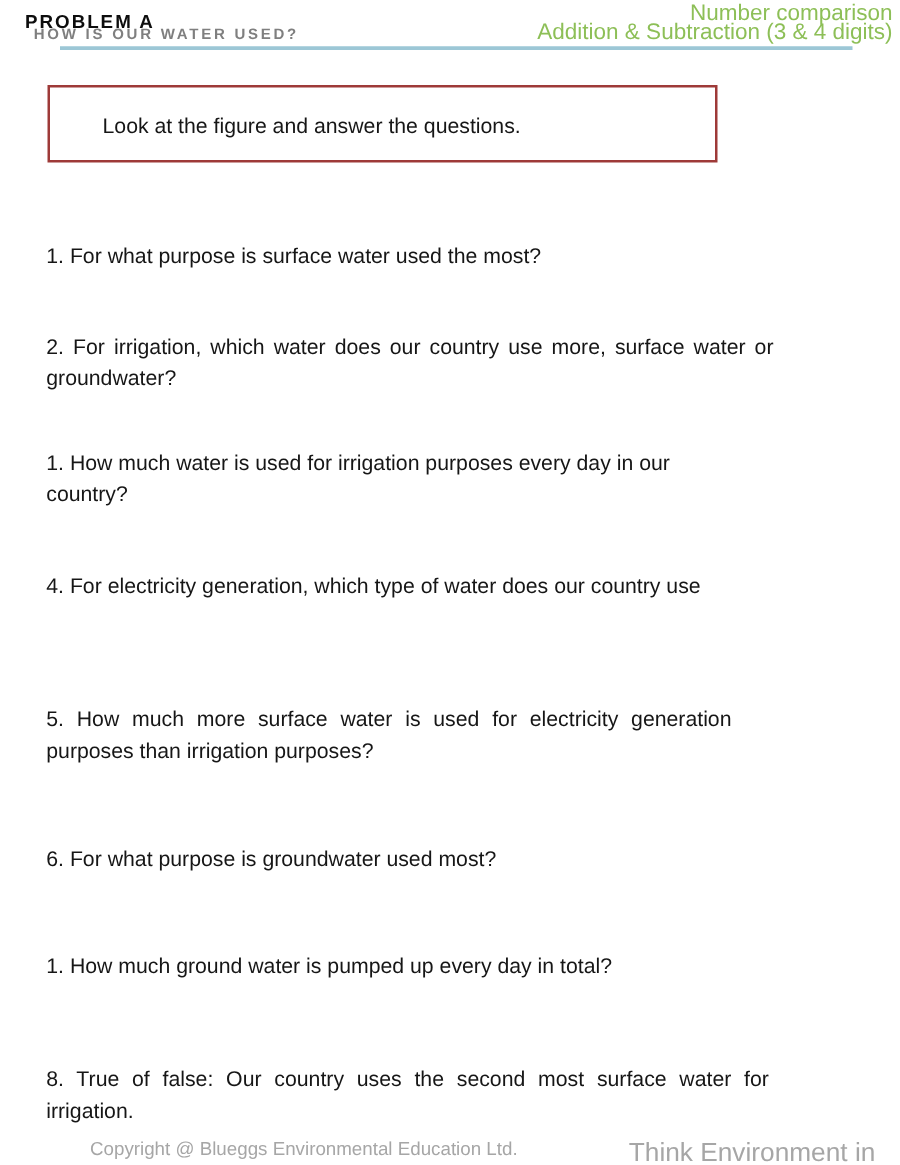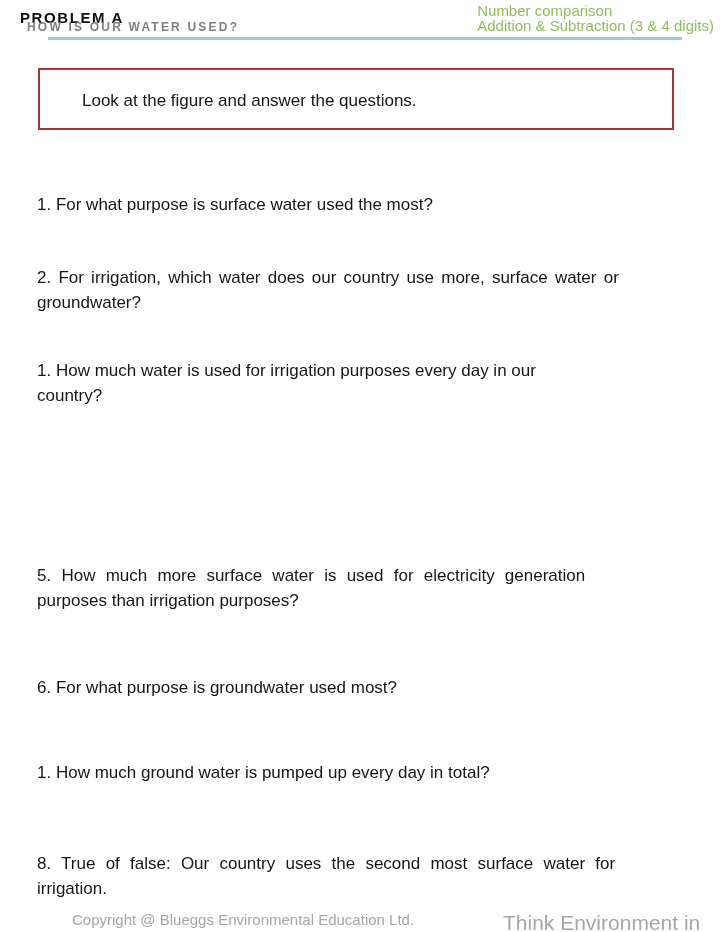--- a/index.html
+++ b/index.html
@@ -34,34 +34,35 @@
     text-align:left;
     font-size:12px;
     font-weight:bold;
     letter-spacing:2.2px;
     color:var(--title-gray);
     margin-left:27px;
   }
   .hdr-topic{
     position:absolute;
     right:6px; top:3px;
-    font-size:15px;
+    text-align:right;
+    font-size:18px;
     line-height:15px;
     color:var(--accent-green);
   }
   .hdr-rule{
     position:absolute;
     left:48px; top:37px;
     width:634px; height:3px;
     background:var(--rule-blue);
   }
   .instruction-box{
     position:absolute;
     left:38px; top:68px;
-    width:636px; height:62px;
+    width:536px; height:62px;
     border:2px solid var(--box-red);
     background:#ffffff;
   }
   .instruction-text{
     padding:21px 0 0 42px;
     font-size:17px;
     color:var(--text-black);
   }
   .question{
     position:absolute;
@@ -118,20 +119,21 @@
     <span class="qline spread-sm">2. For irrigation, which water does our country use more, surface water or</span>
     <span class="qline">groundwater?</span>
   </div>
 
   <div class="question q3">
     <span class="qline">1. How much water is used for irrigation purposes every day in our</span>
     <span class="qline">country?</span>
   </div>
 
   <div class="question q4">
+    <span class="qline">4. For electricity generation, which type of water does our country use</span>
   </div>
 
   <div class="question q5">
     <span class="qline spread-lg">5. How much more surface water is used for electricity generation</span>
     <span class="qline">purposes than irrigation purposes?</span>
   </div>
 
   <div class="question q6">
     <span class="qline">6. For what purpose is groundwater used most?</span>
   </div>

